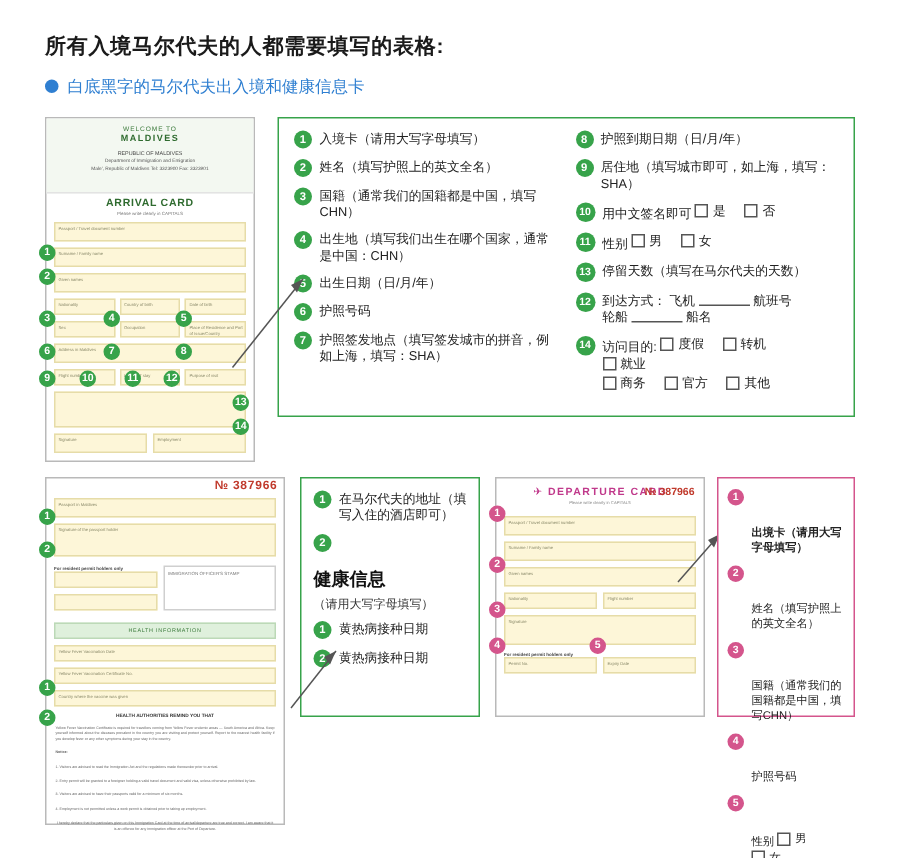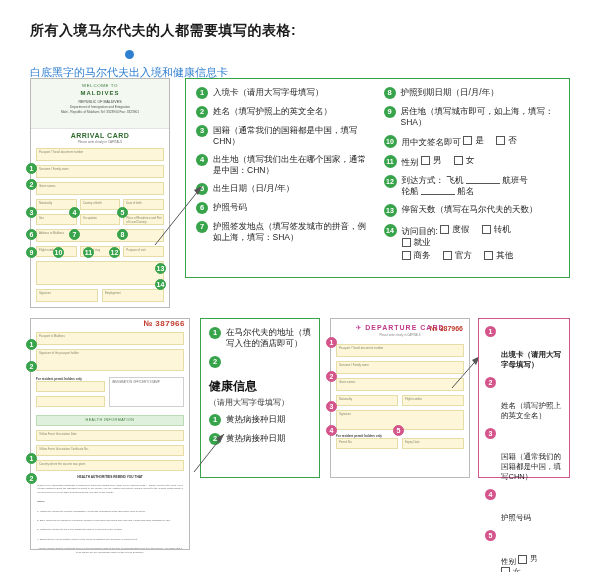--- a/index.html
+++ b/index.html
@@ -13,21 +13,21 @@
   }
   .page{position:relative;width:600px;height:572px;}
 
   
   .title{
     position:absolute;left:30px;top:22px;
     font-size:14px;font-weight:bold;color:#1a1a1a;letter-spacing:.5px;
   }
   .subtitle-row{
     position:absolute;left:30px;top:50px;
-    display:flex;align-items:center;gap:6px;flex-direction:column;
+    display:flex;align-items:center;gap:6px;
   }
   .bullet{
     width:9px;height:9px;border-radius:50%;
     background:#2f7fd1;flex:0 0 auto;
   }
   .subtitle{font-size:11px;color:#2f7fd1;}
 
   
   .panel{position:absolute;border:1px solid #c9c9c9;background:#fff;box-sizing:border-box;}
 
@@ -284,35 +284,35 @@
                 <span class="chk"></span>
                 <span>男</span>
               </span>
             <span class="opt">
                 <span class="chk"></span>
                 <span>女</span>
               </span>
           </span>
         </div>
         <div class="li">
+          <span class="badge wide">13</span>
+          <span class="txt">停留天数（填写在马尔代夫的天数）</span>
+        </div>
+        <div class="li">
           <span class="badge wide">12</span>
           <span class="txt">
             <span>到达方式：</span>
             <span>飞机</span>
             <span class="ul"></span>
             <span>航班号</span>
             <br>
             <span>轮船</span>
             <span class="ul"></span>
             <span>船名</span>
           </span>
-        </div>
-        <div class="li">
-          <span class="badge wide">13</span>
-          <span class="txt">停留天数（填写在马尔代夫的天数）</span>
         </div>
         <div class="li">
           <span class="badge wide">14</span>
           <span class="txt">
             <span>访问目的:</span>
             <span class="opt">
                 <span class="chk"></span>
                 <span>度假</span>
               </span>
             <span class="opt">

